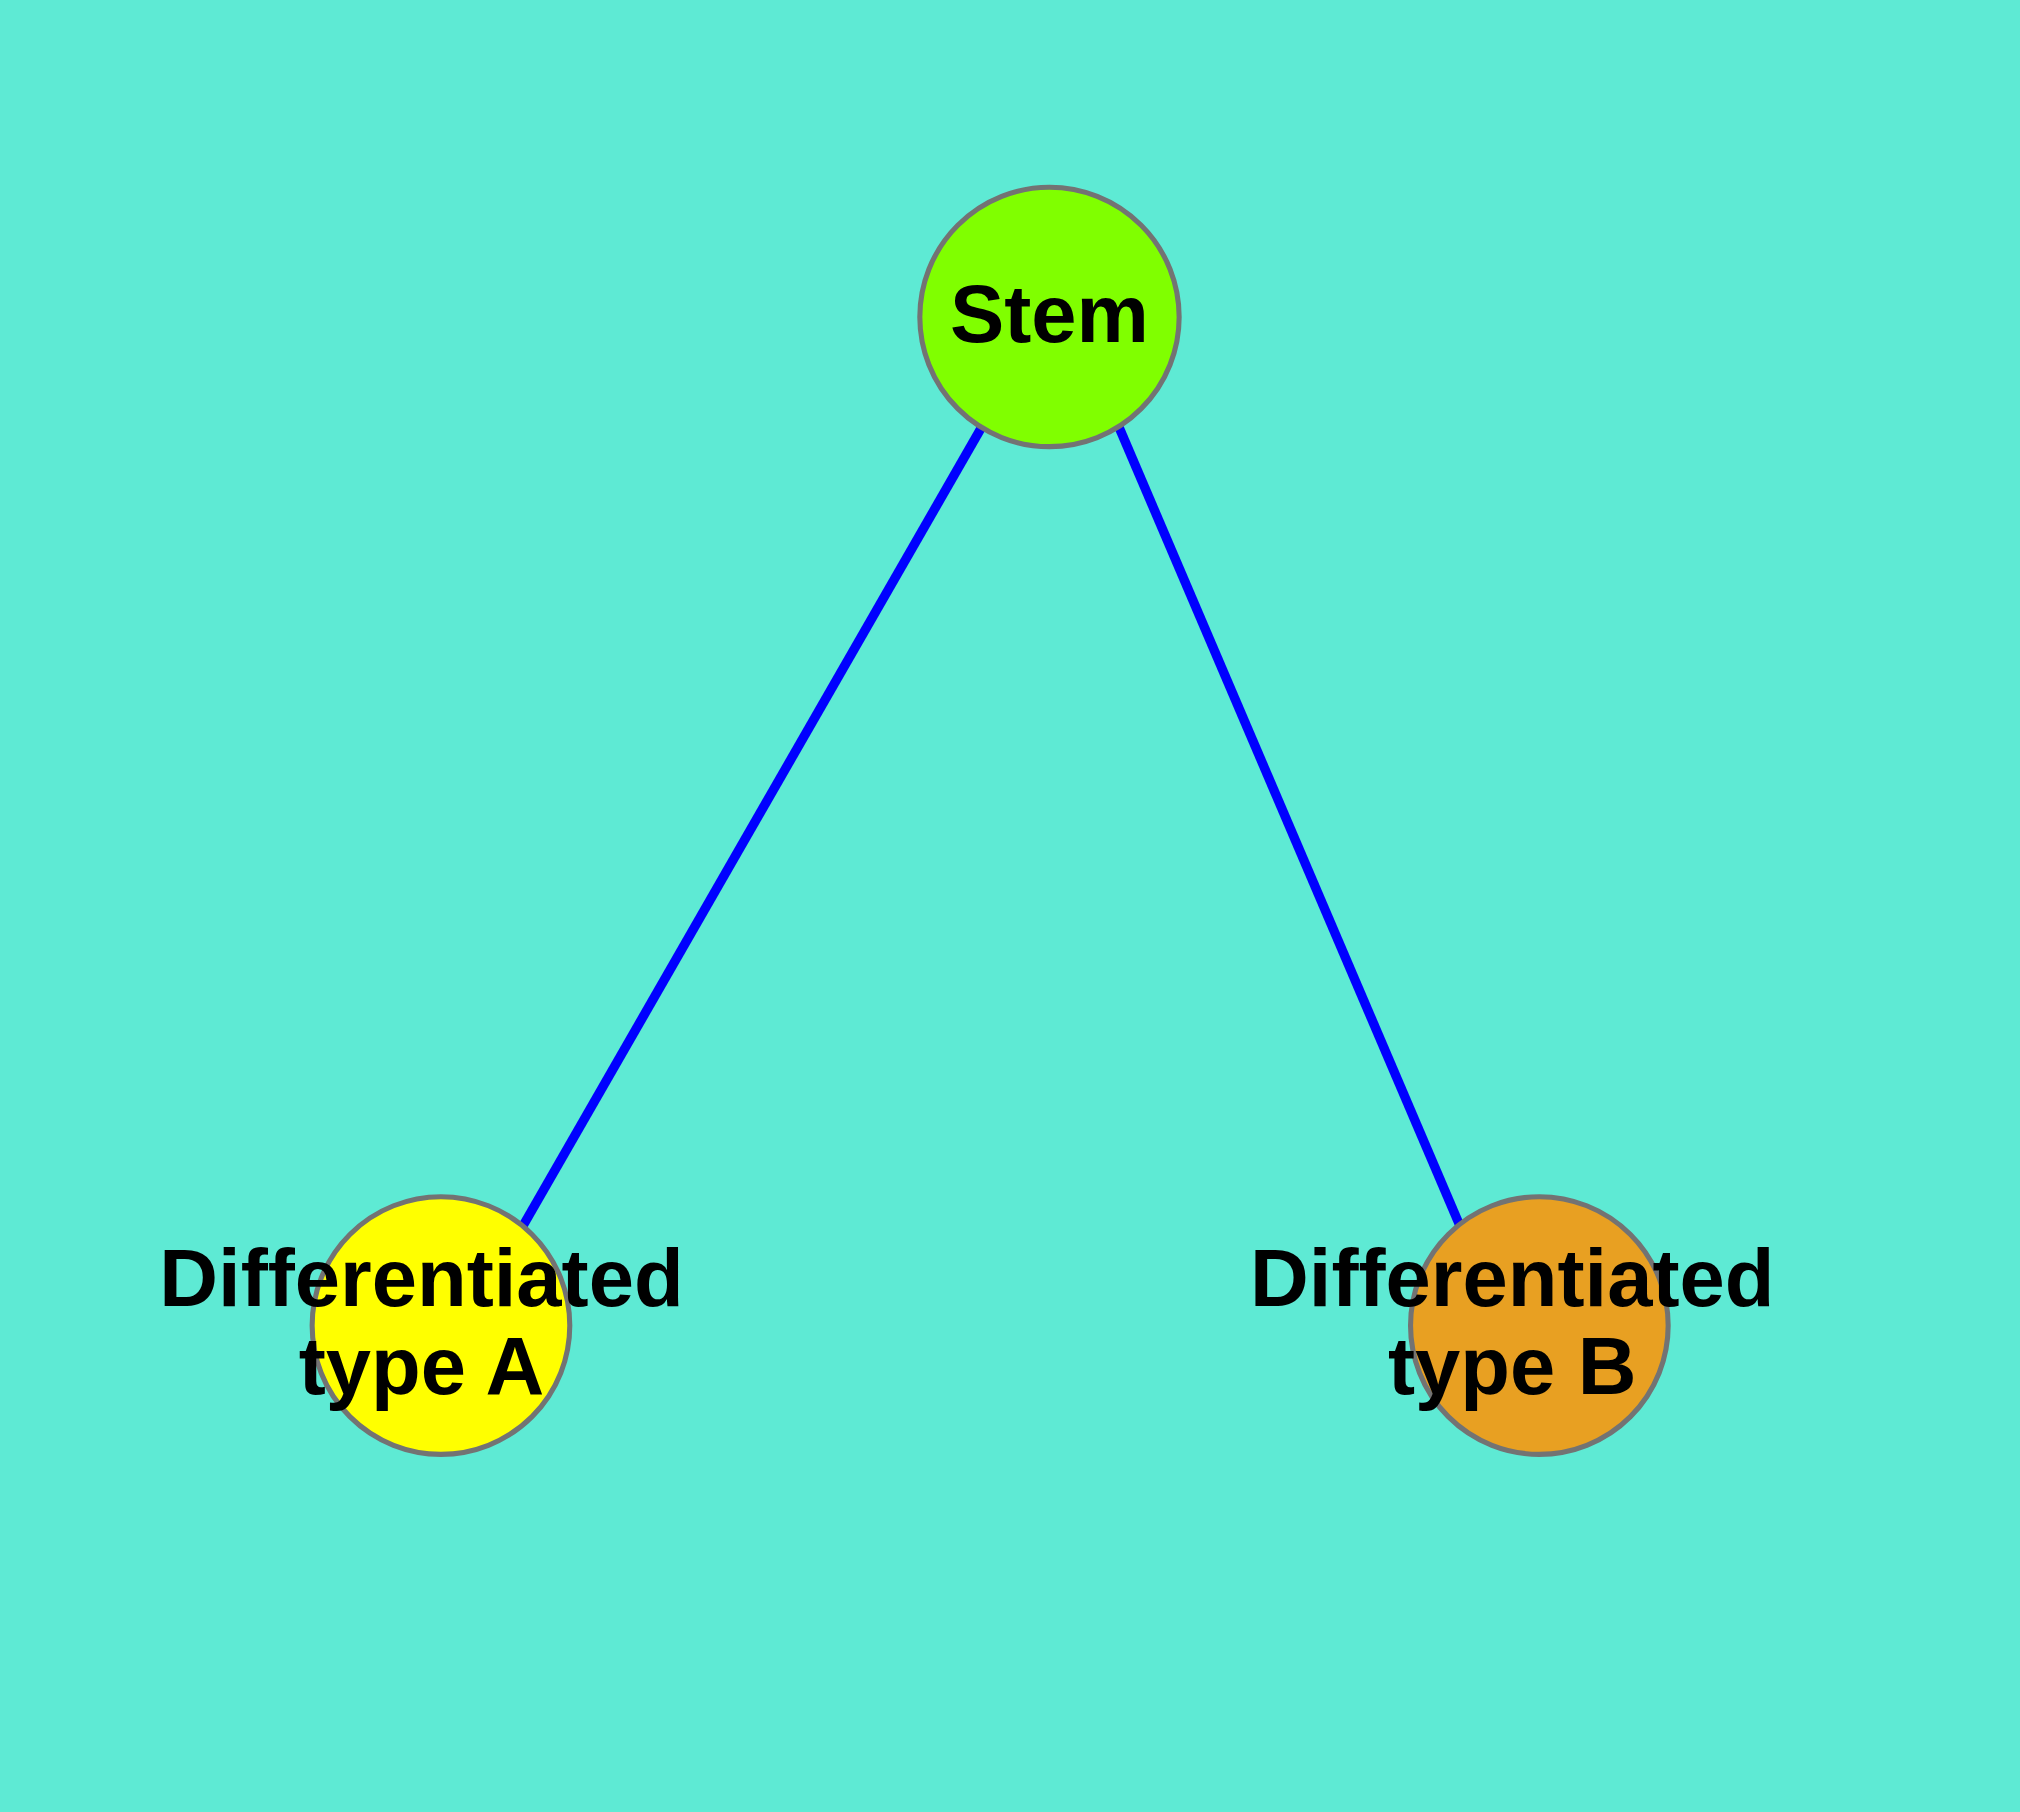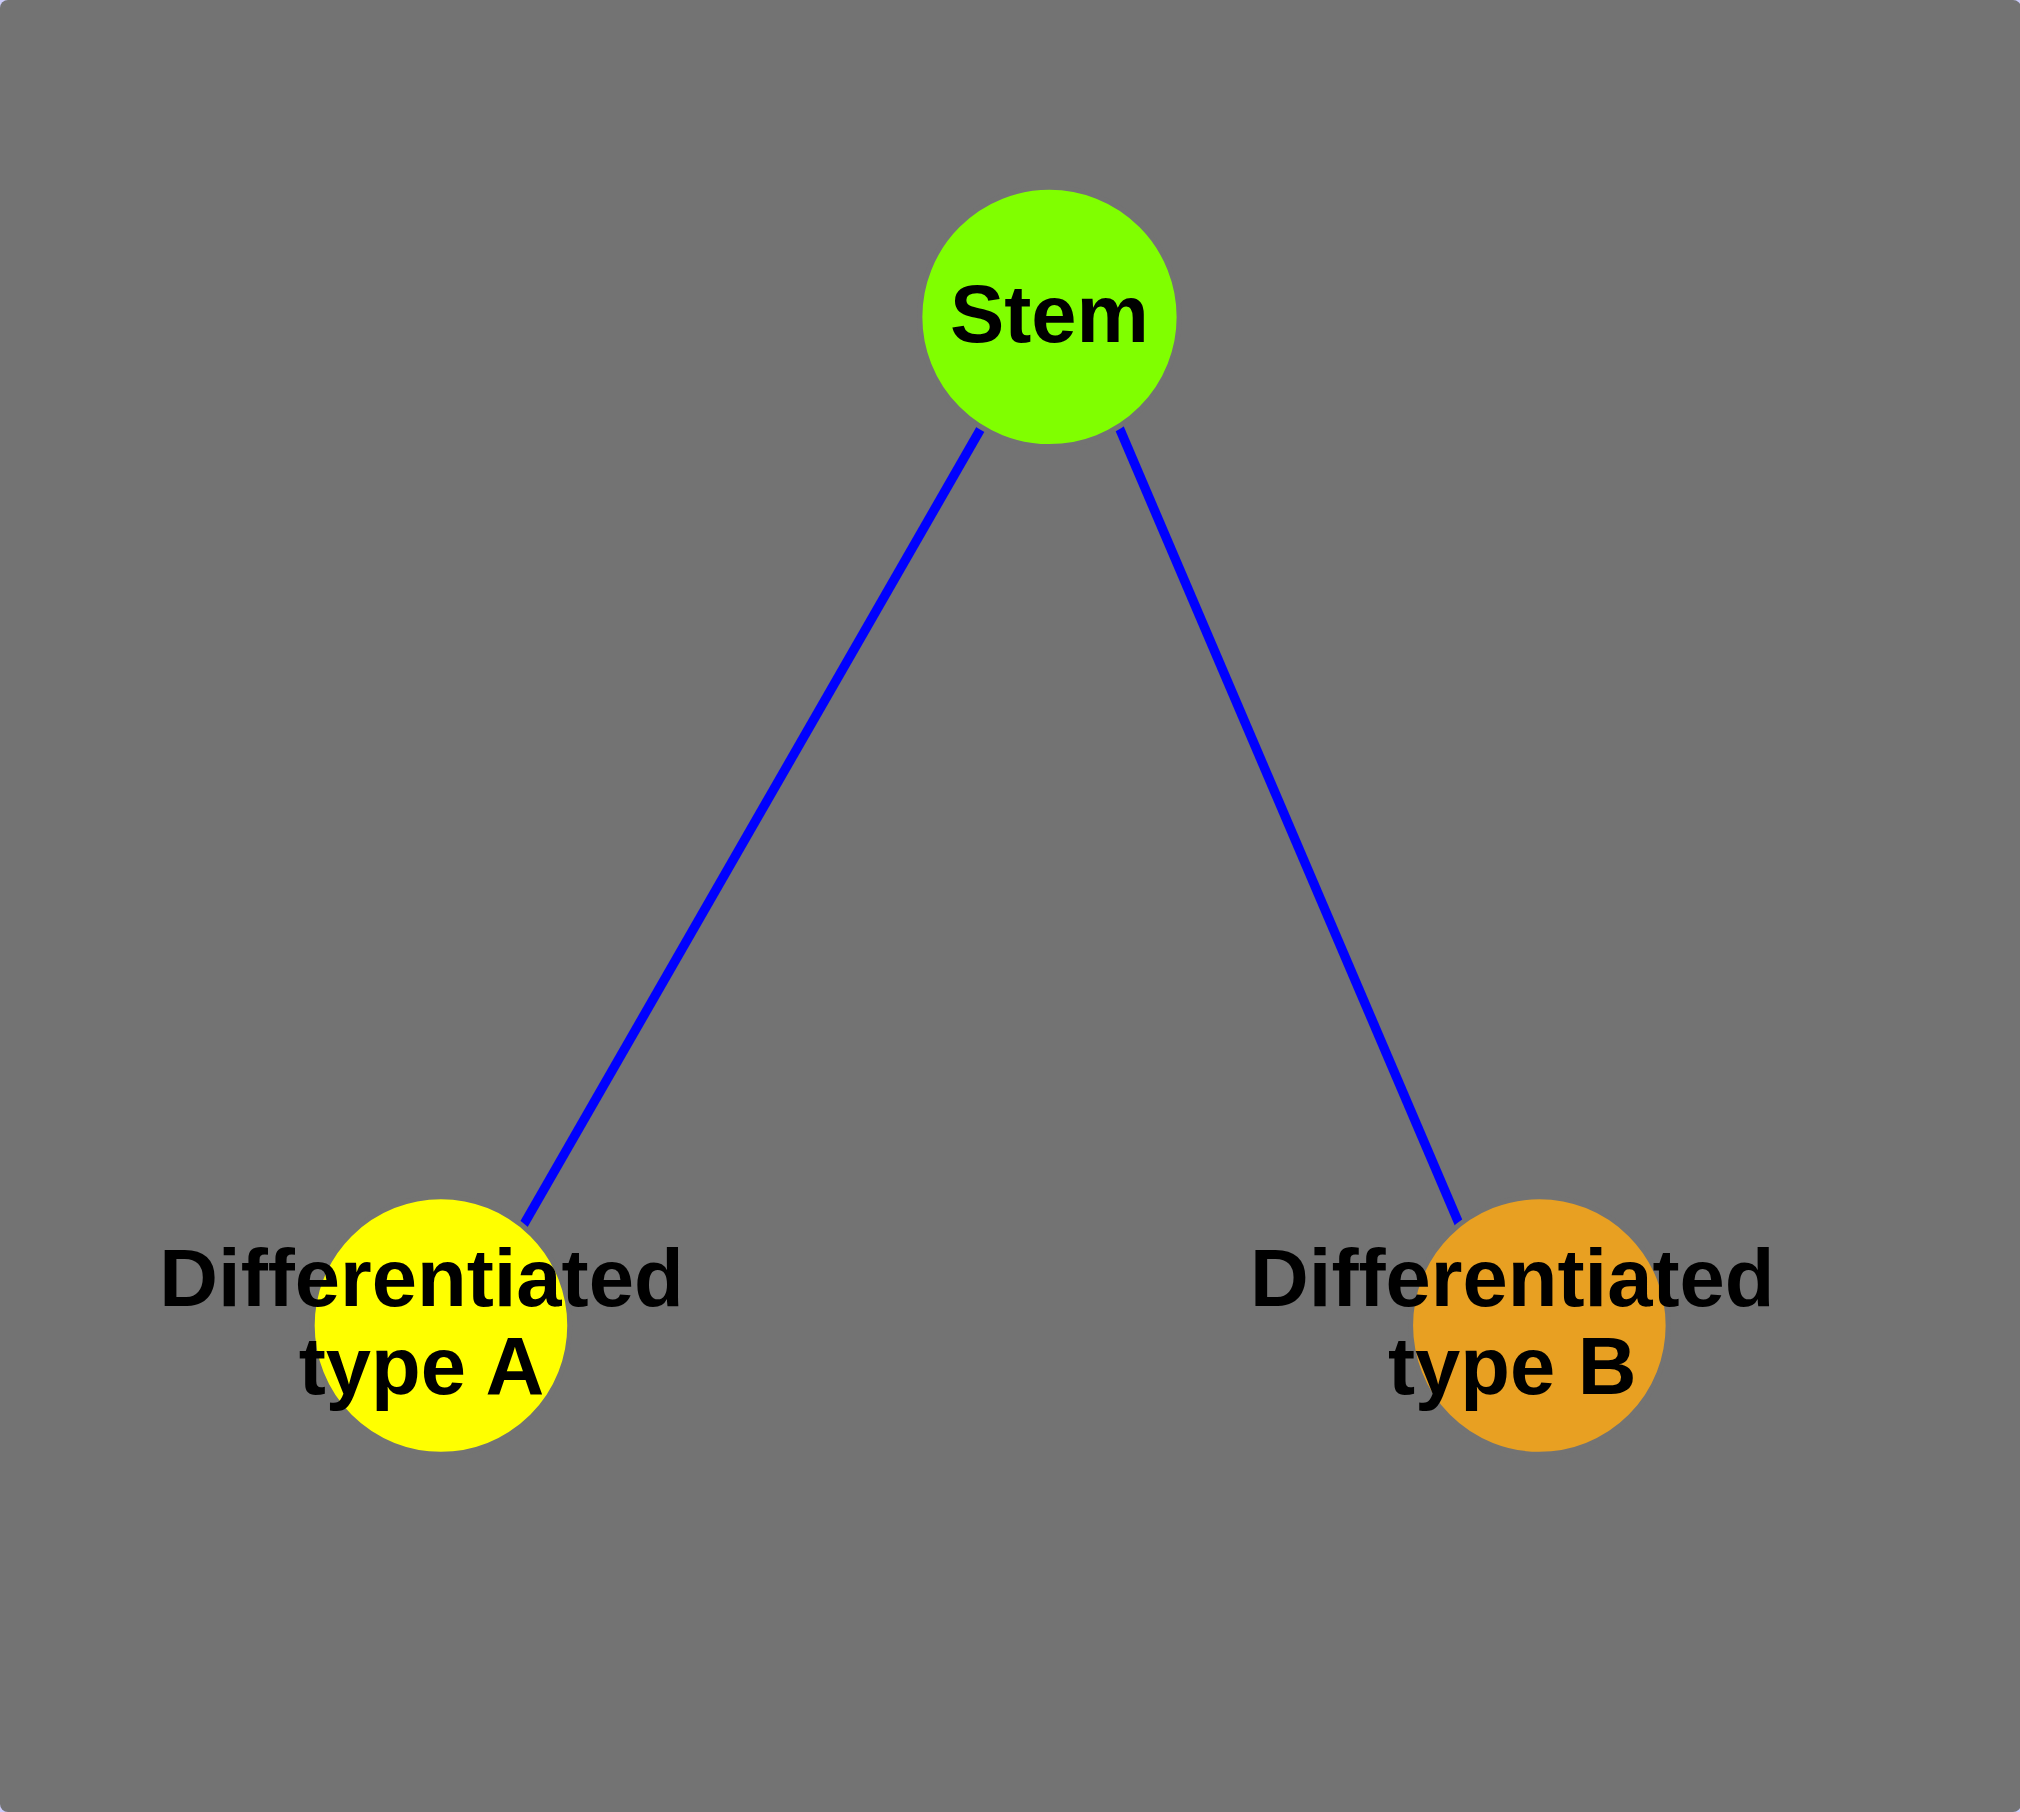--- a/index.html
+++ b/index.html
@@ -25,21 +25,21 @@
   }
   .node-label-text {
     font-family: "Liberation Sans", sans-serif;
     font-weight: bold;
     fill: #000000;
   }
 </style>
 </head>
 <body style="background: rgb(204, 204, 250);">
 
-<div id="canvas" style="width: 2021px; height: 1812px; background: #737373; border-radius: 8px;">
+<div id="canvas" style="width: 2021px; height: 1812px; background: #5eead4;">
   <svg id="graph-svg" viewBox="0 0 2384 2138">
     <g id="edges-group">
         <line x1="1158" y1="504" x2="617" y2="1446" stroke="#0000ff" stroke-width="11" stroke-linecap="butt"></line>
         <line x1="1320" y1="504" x2="1723" y2="1448" stroke="#0000ff" stroke-width="11" stroke-linecap="butt"></line>
       </g>
     <g id="nodes-group">
         <circle cx="1238" cy="374" r="153" fill="#80ff00" stroke="#737373" stroke-width="6"></circle>
         <circle cx="520" cy="1564" r="152" fill="#ffff00" stroke="#737373" stroke-width="6"></circle>
         <circle cx="1816" cy="1564" r="152" fill="#e8a022" stroke="#737373" stroke-width="6"></circle>
       </g>

